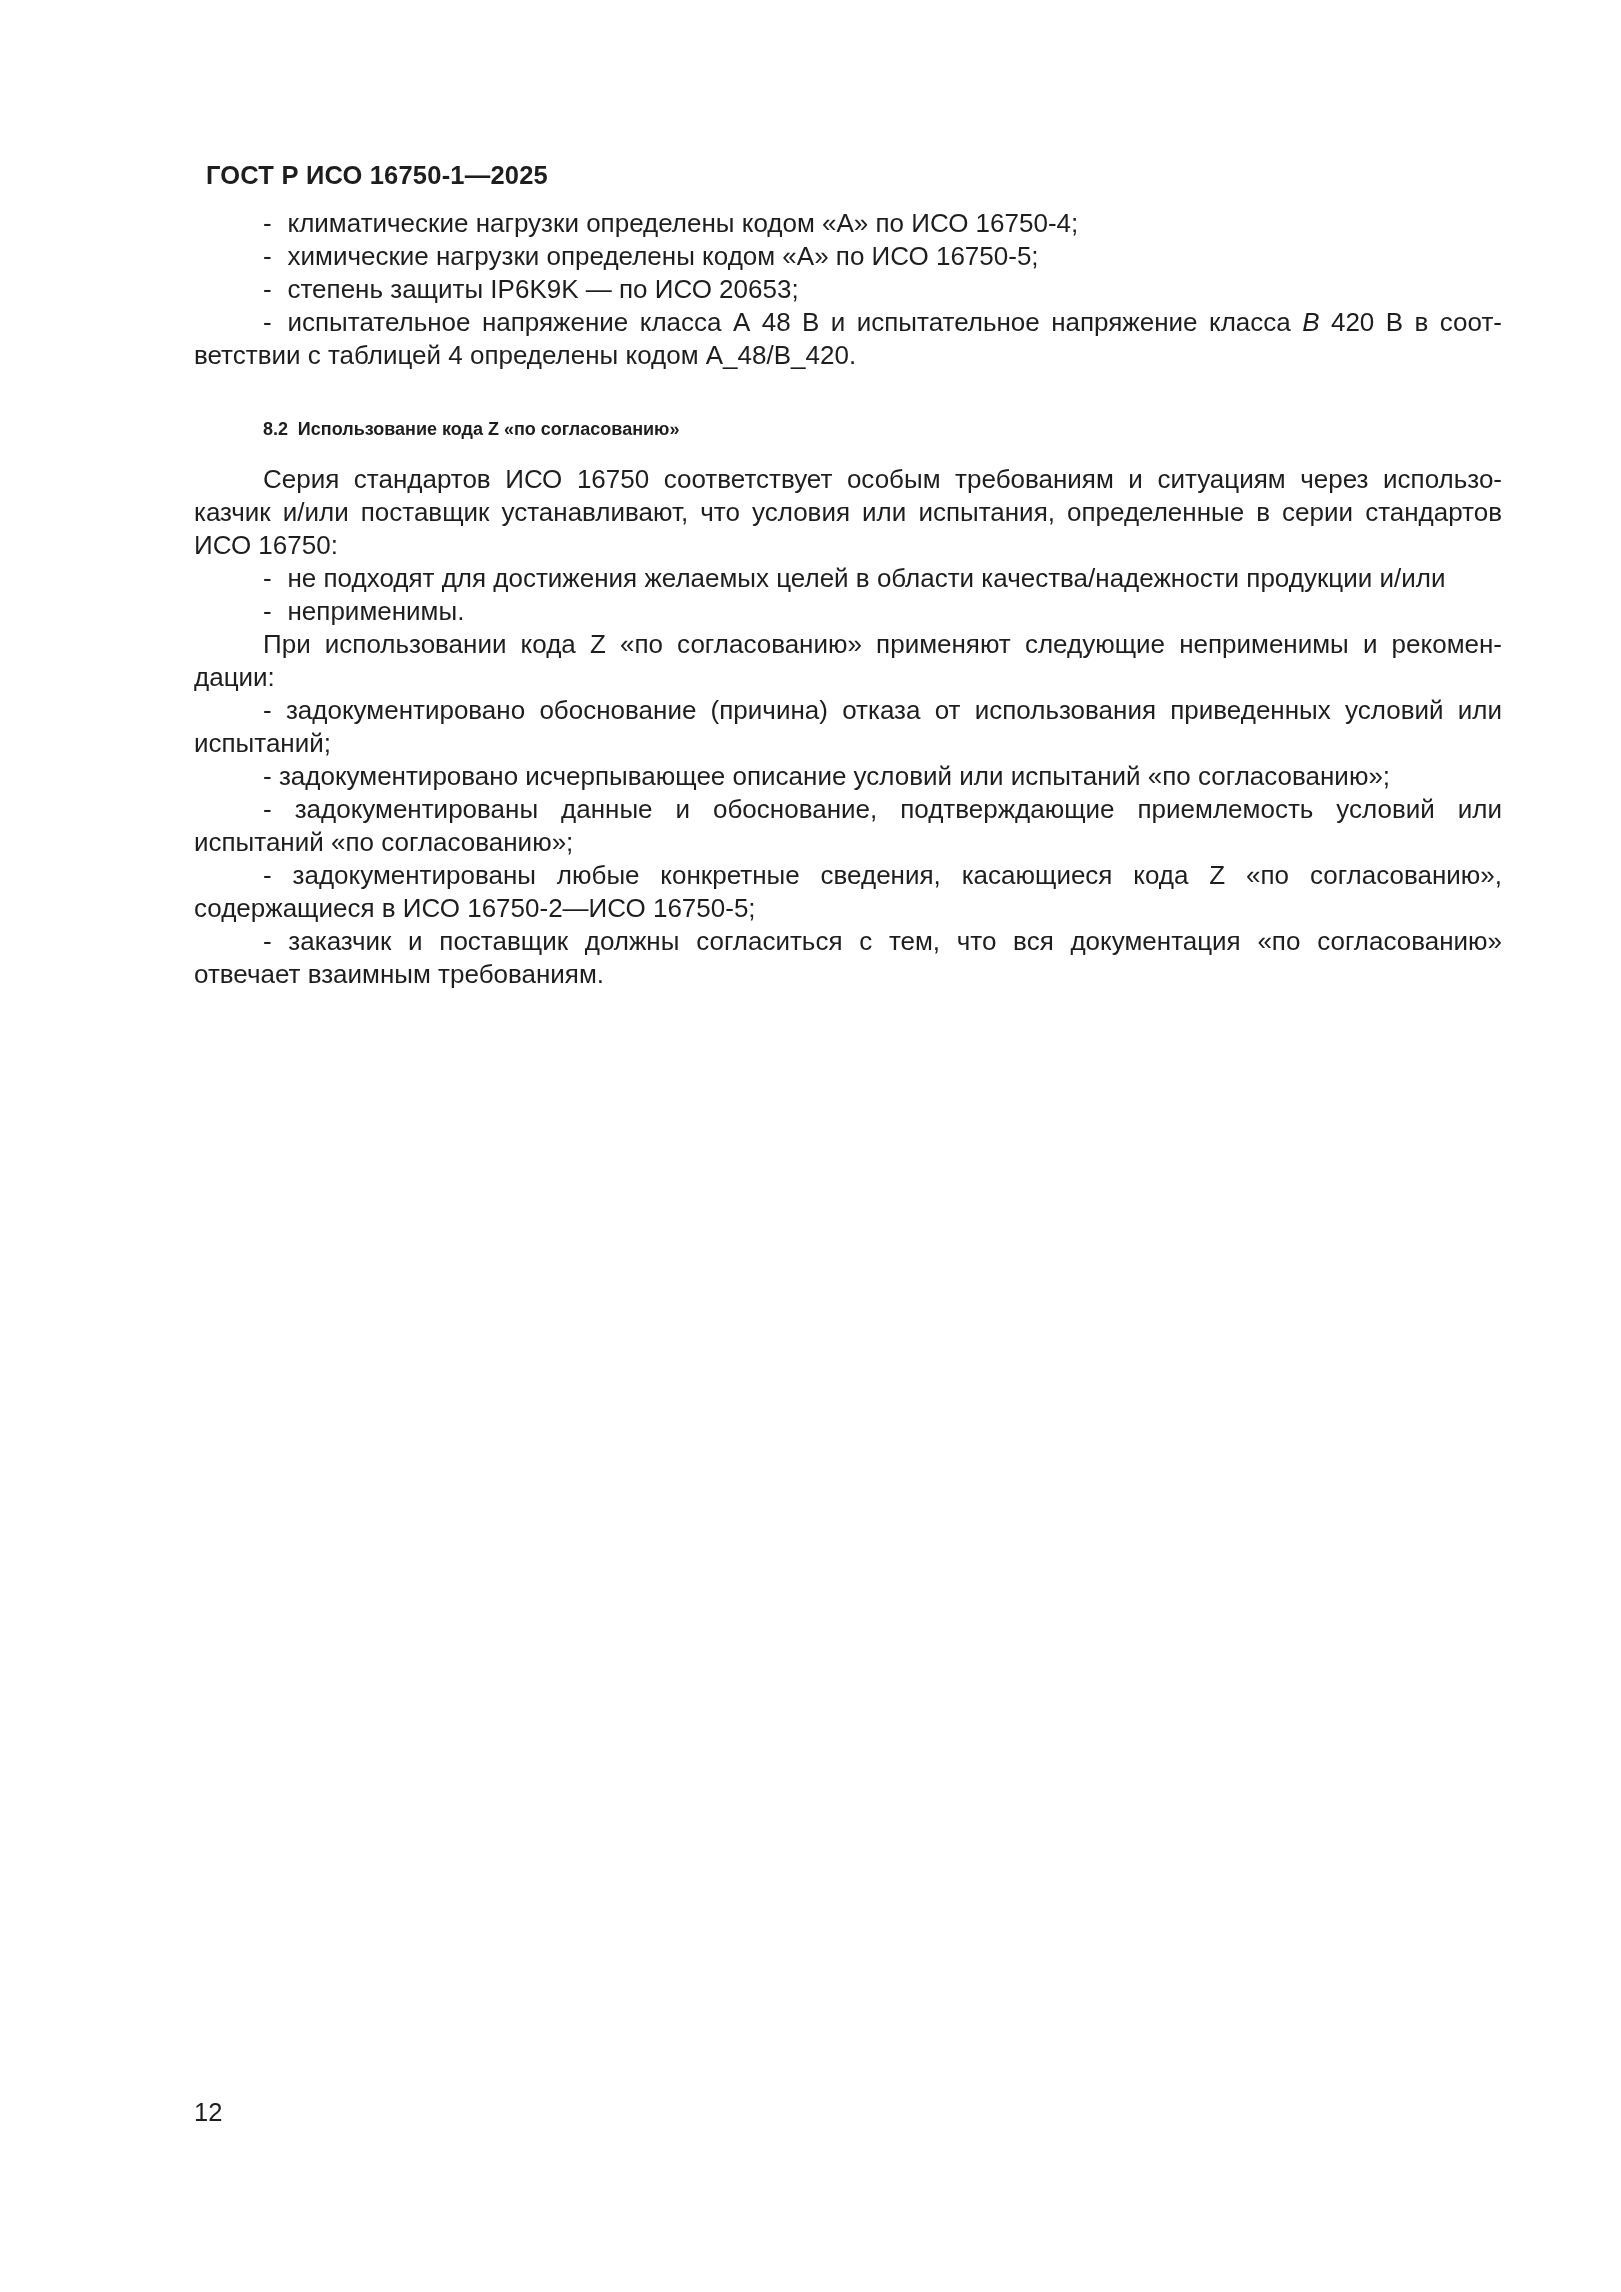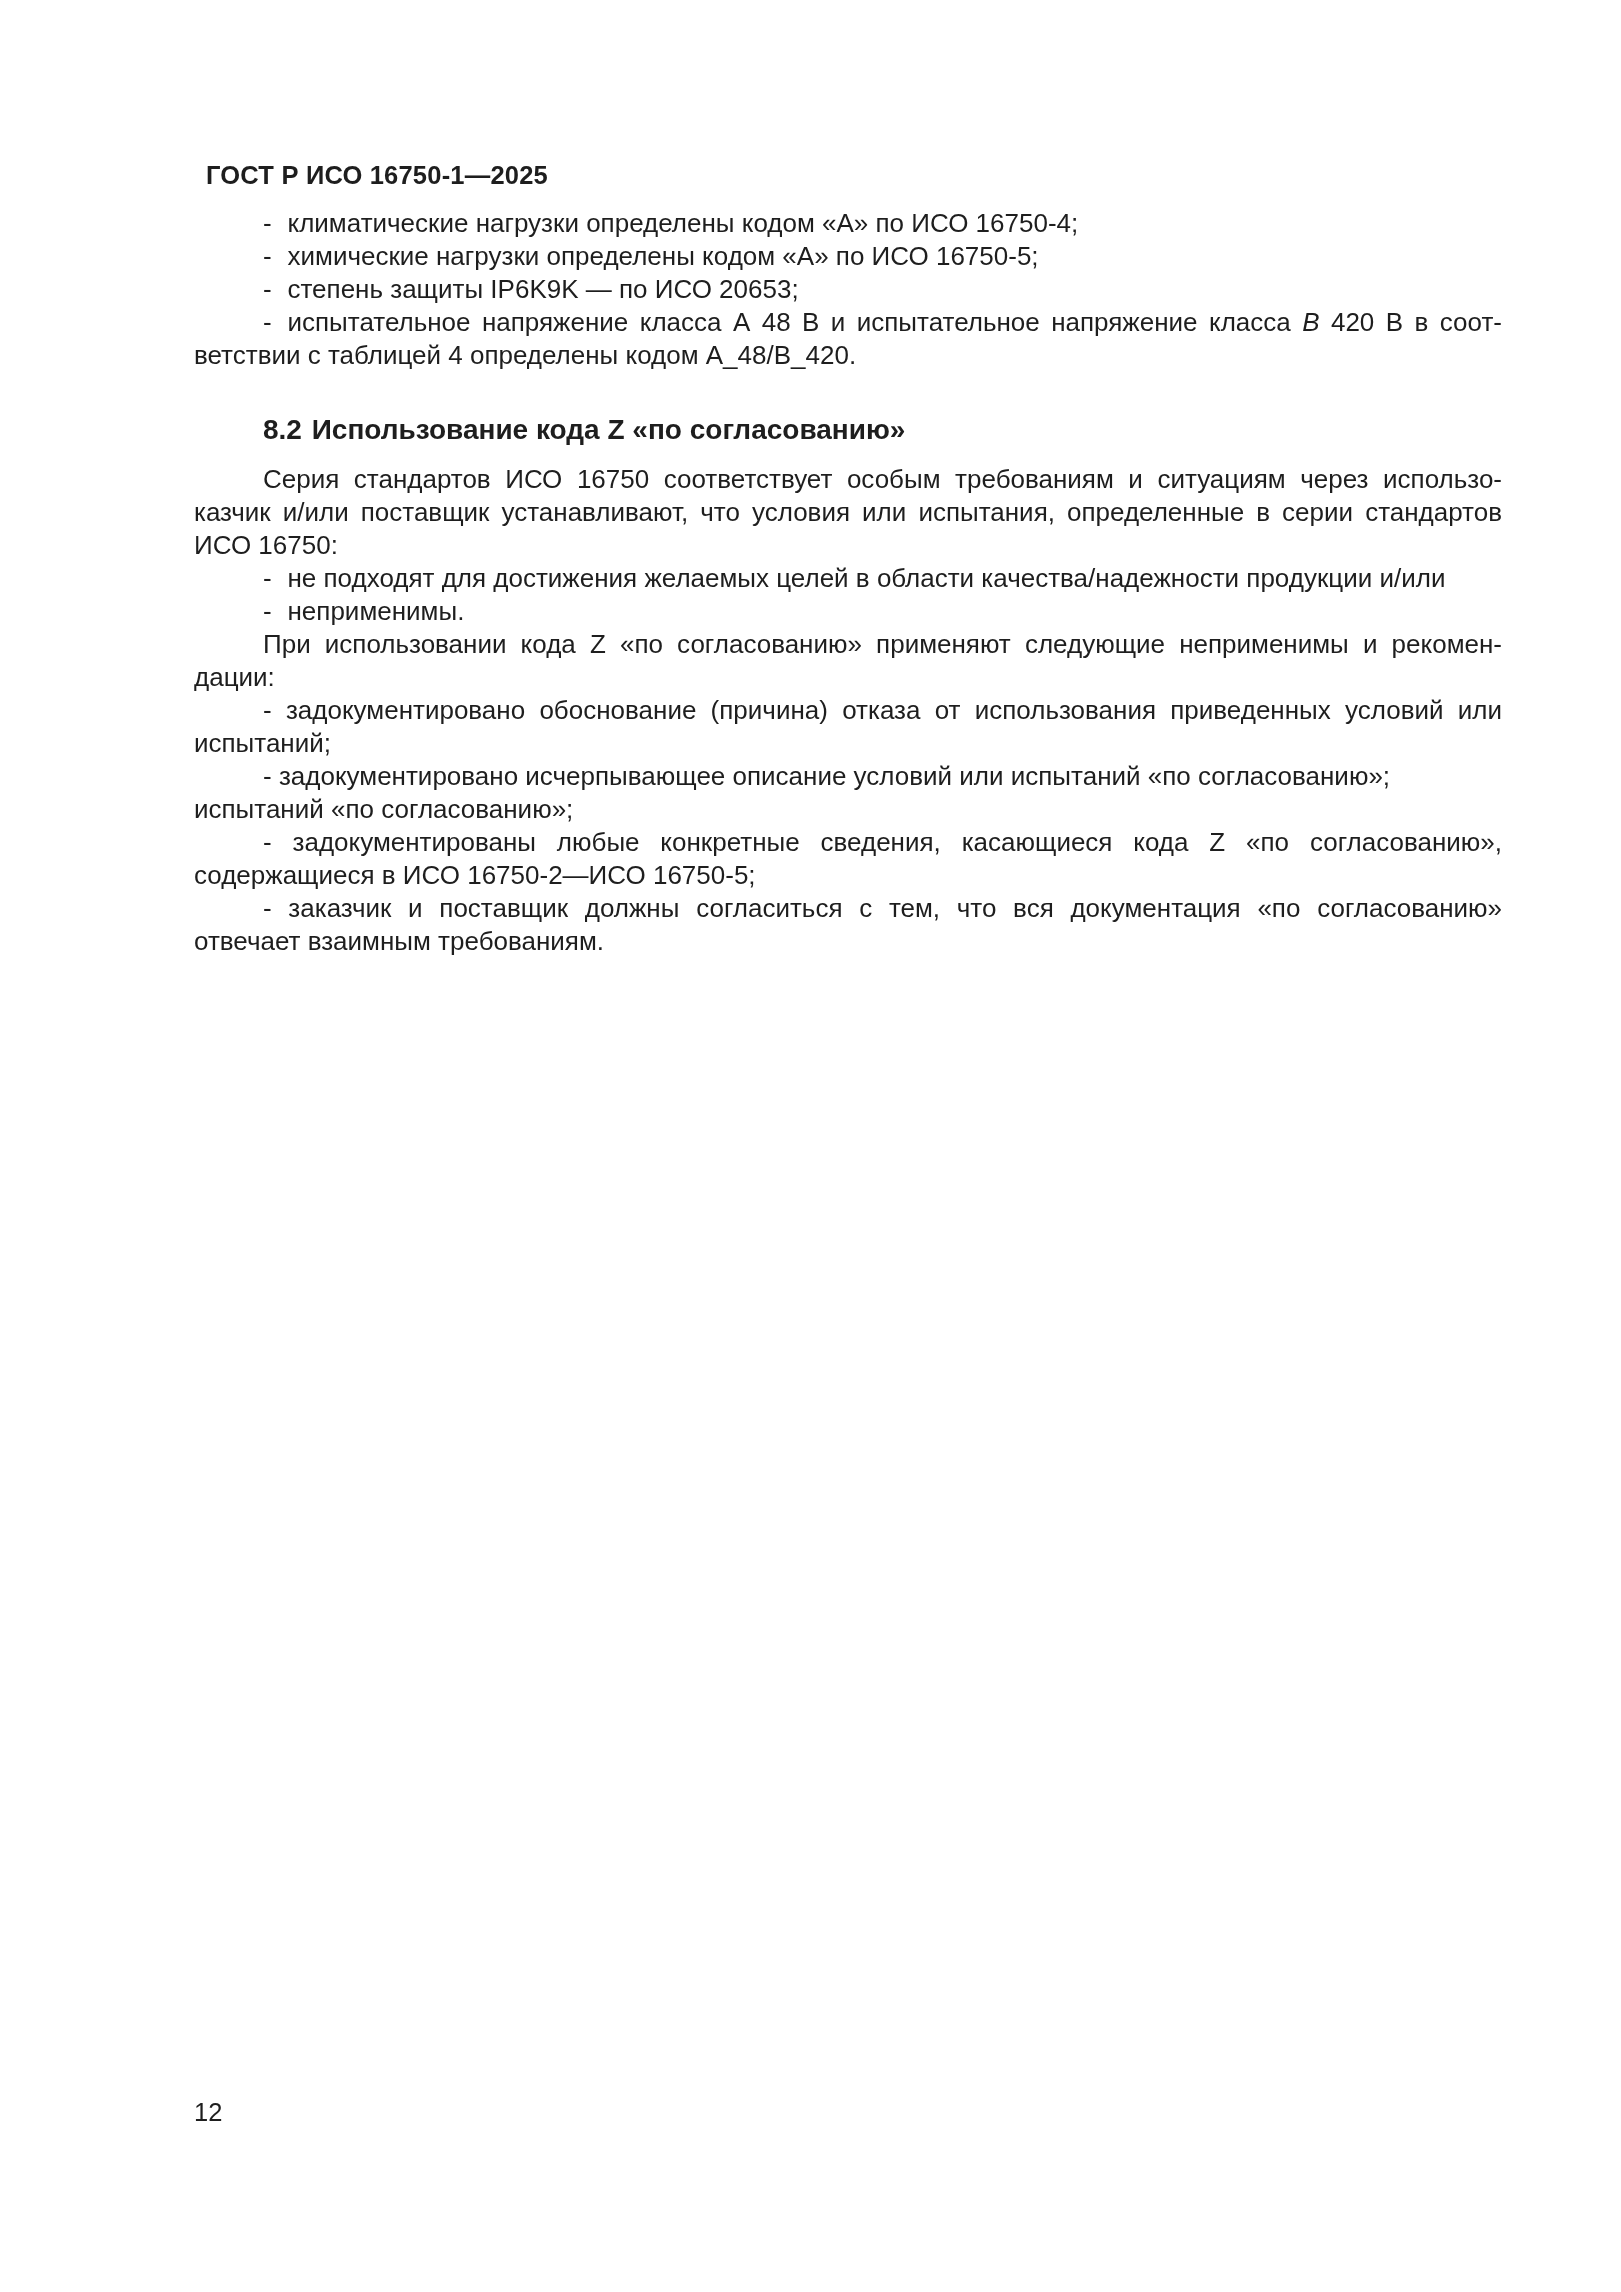--- a/index.html
+++ b/index.html
@@ -5,21 +5,21 @@
   html, body { margin: 0; padding: 0; background: #ffffff; }
   body { width: 1621px; height: 2293px; position: relative; overflow: hidden;
          font-family: "Liberation Sans", "DejaVu Sans", sans-serif; color: #1e1e1e; }
   .page-header { position: absolute; left: 194px; top: 149px; font-size: 25.5px; font-weight: bold;
                  letter-spacing: 0.2px; line-height: 29px; margin: 12px; }
   .block { position: absolute; left: 194px; width: 1308px; font-size: 26px; line-height: 33px; }
   .line { display: block; height: 33px; white-space: nowrap; }
   .line.j { text-align: justify; text-align-last: justify; white-space: normal; overflow: hidden; }
   .line.ind { padding-left: 69px; }
   .dash { display: inline-block; width: 24.5px; }
-  .heading { position: absolute; left: 263px; top: 415px; font-size: 28px; font-weight: bold;
+  .heading { position: absolute; left: 263px; top: 415px; font-size: 18px; font-weight: bold;
              line-height: 29px; margin: 0; white-space: nowrap; }
   .heading .num { margin-right: 9.8px; }
   .page-number { position: absolute; left: 194px; top: 2070px; font-size: 25.5px; line-height: 29px; margin-top: 28px; }
   i { font-style: italic; }
 </style>
 </head>
 <body>
 
 <div class="page-header">ГОСТ Р ИСО 16750-1—2025</div>
 
@@ -40,20 +40,21 @@
 
   <span class="line ind"><span class="dash">-</span><span>не подходят для достижения желаемых целей в области качества/надежности продукции и/или</span></span>
   <span class="line ind"><span class="dash">-</span><span>неприменимы.</span></span>
 
   <span class="line ind j">При использовании кода Z «по согласованию» применяют следующие неприменимы и рекомен-</span>
   <span class="line">дации:</span>
 
   <span class="line ind j">- задокументировано обоснование (причина) отказа от использования приведенных условий или</span>
   <span class="line">испытаний;</span>
   <span class="line ind">- задокументировано исчерпывающее описание условий или испытаний «по согласованию»;</span>
+  <span class="line ind j">- задокументированы данные и обоснование, подтверждающие приемлемость условий или</span>
   <span class="line">испытаний «по согласованию»;</span>
   <span class="line ind j">- задокументированы любые конкретные сведения, касающиеся кода Z «по согласованию»,</span>
   <span class="line">содержащиеся в ИСО 16750-2—ИСО 16750-5;</span>
   <span class="line ind j">- заказчик и поставщик должны согласиться с тем, что вся документация «по согласованию»</span>
   <span class="line">отвечает взаимным требованиям.</span>
 </div>
 
 <div class="page-number">12</div>
 
 

